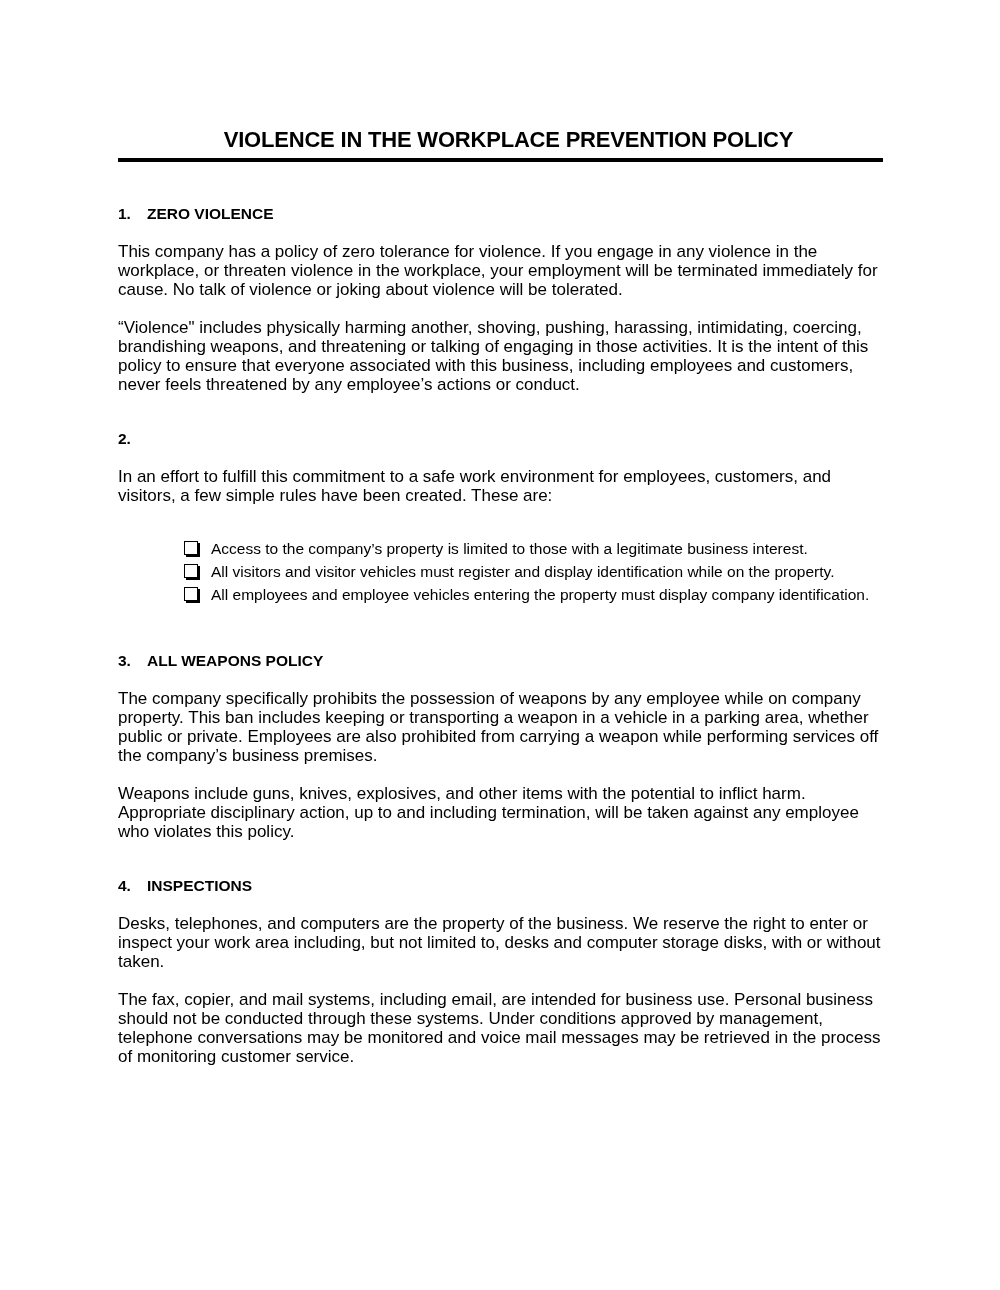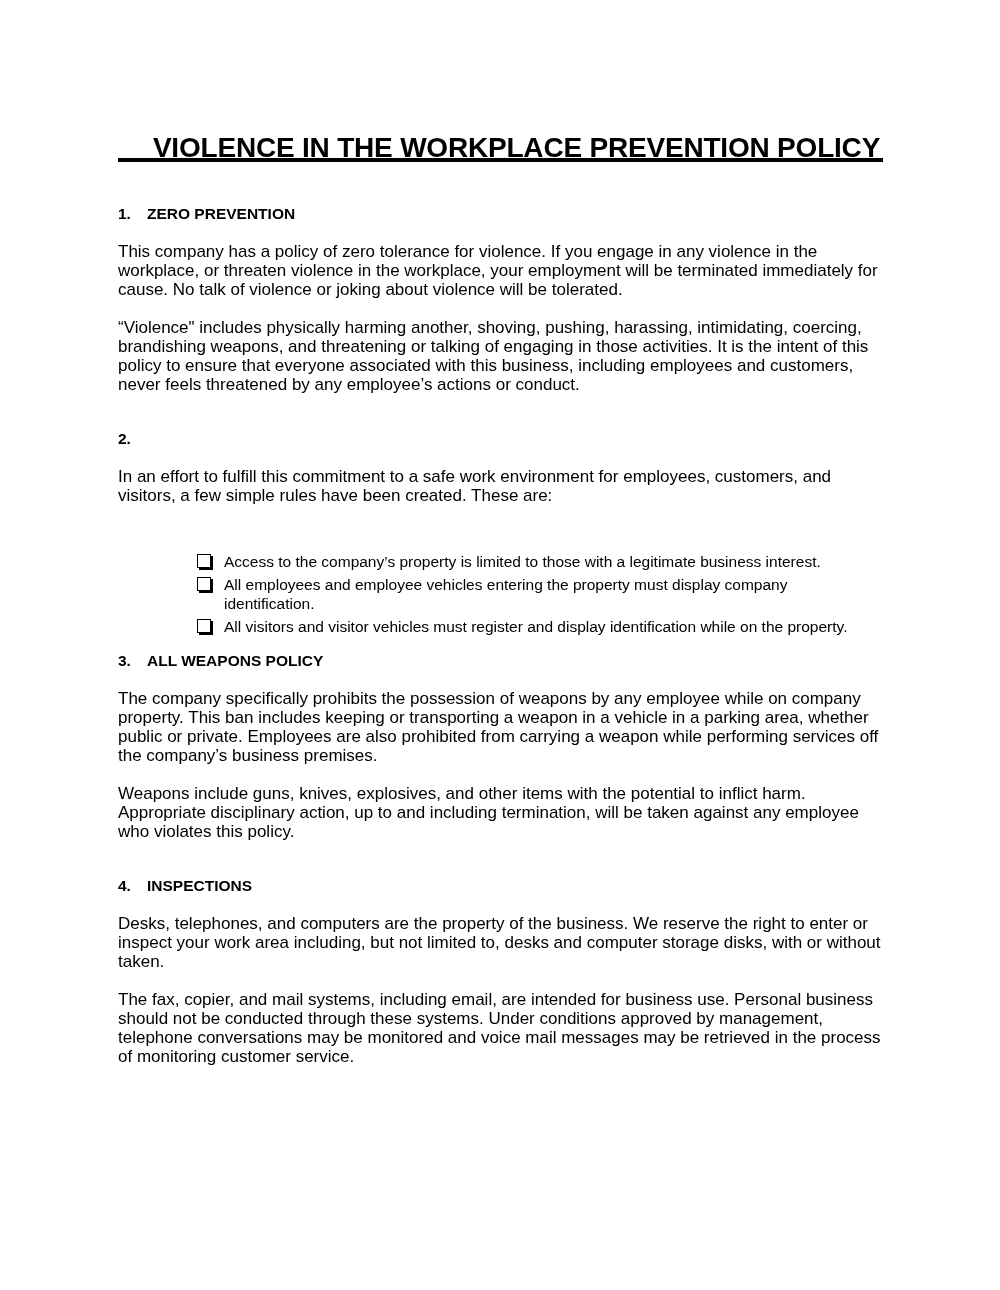--- a/index.html
+++ b/index.html
@@ -20,24 +20,24 @@
       left: 118px;
       top: 0;
       width: 765px;
     }
     .title {
       position: absolute;
       top: 117px;
       left: 0;
       width: 765px;
       text-align: center;
-      font-size: 28px;
+      font-size: 22px;
       font-weight: bold;
       letter-spacing: -0.2px;
-      margin: 16px;
+      margin: 8px;
       line-height: 30px;
     }
     .title-rule {
       position: absolute;
       top: 158px;
       left: 0;
       width: 765px;
       height: 4px;
       background: #000;
     }
@@ -59,21 +59,21 @@
     }
     .para {
       font-size: 17px;
       line-height: 19px;
       margin: 0;
     }
     .gap-after-heading { height: 19px; }
     .gap-para { height: 19px; }
     .checklist {
       list-style: none;
-      margin: 17px;
+      margin: 4px;
       padding: 0 0 0 60px;
     }
     .checklist li {
       display: flex;
       align-items: flex-start;
       font-size: 15.5px;
       line-height: 19px;
       margin-bottom: 4px;
     }
     .checkbox {
@@ -90,21 +90,21 @@
 <body>
 
 <div class="page">
 
   <h1 class="title">VIOLENCE IN THE WORKPLACE PREVENTION POLICY</h1>
   <div class="title-rule"></div>
 
   <div class="section" style="top:204px;">
     <h2 class="heading">
       <span class="num">1.</span>
-      <span>ZERO PREVENTION</span>
+      <span>ZERO VIOLENCE</span>
     </h2>
     <div class="gap-after-heading"></div>
     <p class="para">This company has a policy of zero tolerance for violence. If you engage in any violence in the workplace, or threaten violence in the workplace, your employment will be terminated immediately for cause. No talk of violence or joking about violence will be tolerated.</p>
     <div class="gap-para"></div>
     <p class="para">“Violence" includes physically harming another, shoving, pushing, harassing, intimidating, coercing, brandishing weapons, and threatening or talking of engaging in those activities. It is the intent of this policy to ensure that everyone associated with this business, including employees and customers, never feels threatened by any employee’s actions or conduct.</p>
   </div>
 
   <div class="section" style="top:429px;">
     <h2 class="heading">
       <span class="num">2.</span>
@@ -112,25 +112,25 @@
     <div class="gap-after-heading"></div>
     <p class="para">In an effort to fulfill this commitment to a safe work environment for employees, customers, and visitors, a few simple rules have been created. These are:</p>
     <div style="height:30px;"></div>
     <ul class="checklist">
       <li>
         <span class="checkbox"></span>
         <span>Access to the company’s property is limited to those with a legitimate business interest.</span>
       </li>
       <li>
         <span class="checkbox"></span>
-        <span>All employees and employee vehicles entering the property must display company identification.</span>
+        <span>All visitors and visitor vehicles must register and display identification while on the property.</span>
       </li>
       <li>
         <span class="checkbox"></span>
-        <span>All visitors and visitor vehicles must register and display identification while on the property.</span>
+        <span>All employees and employee vehicles entering the property must display company identification.</span>
       </li>
     </ul>
   </div>
 
   <div class="section" style="top:651px;">
     <h2 class="heading">
       <span class="num">3.</span>
       <span>ALL WEAPONS POLICY</span>
     </h2>
     <div class="gap-after-heading"></div>

